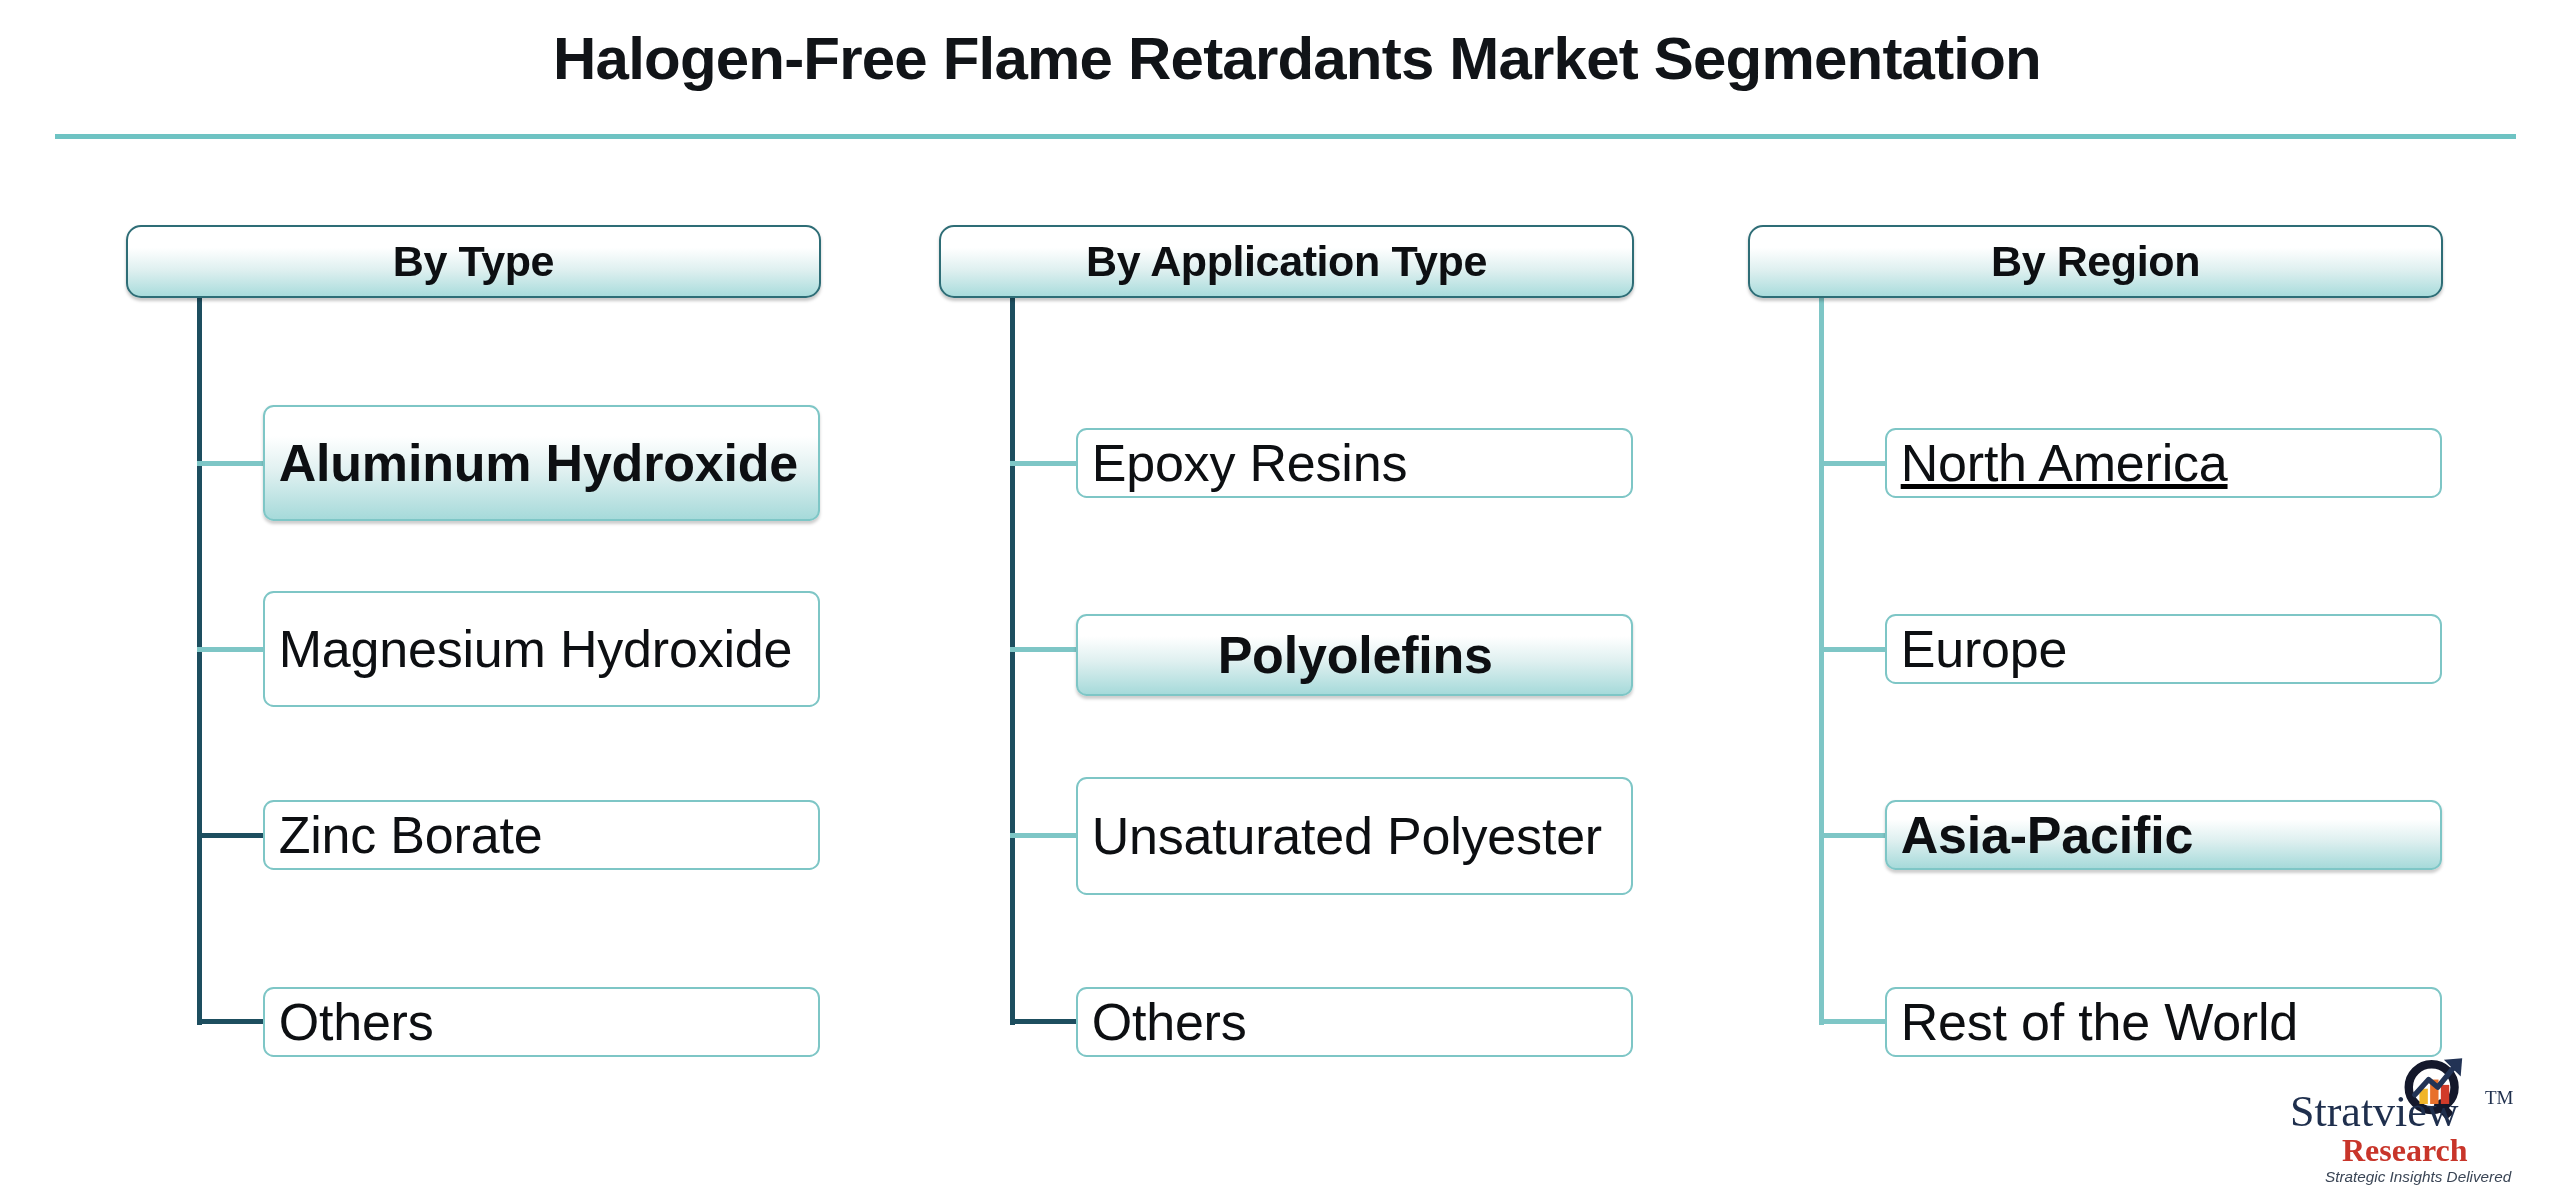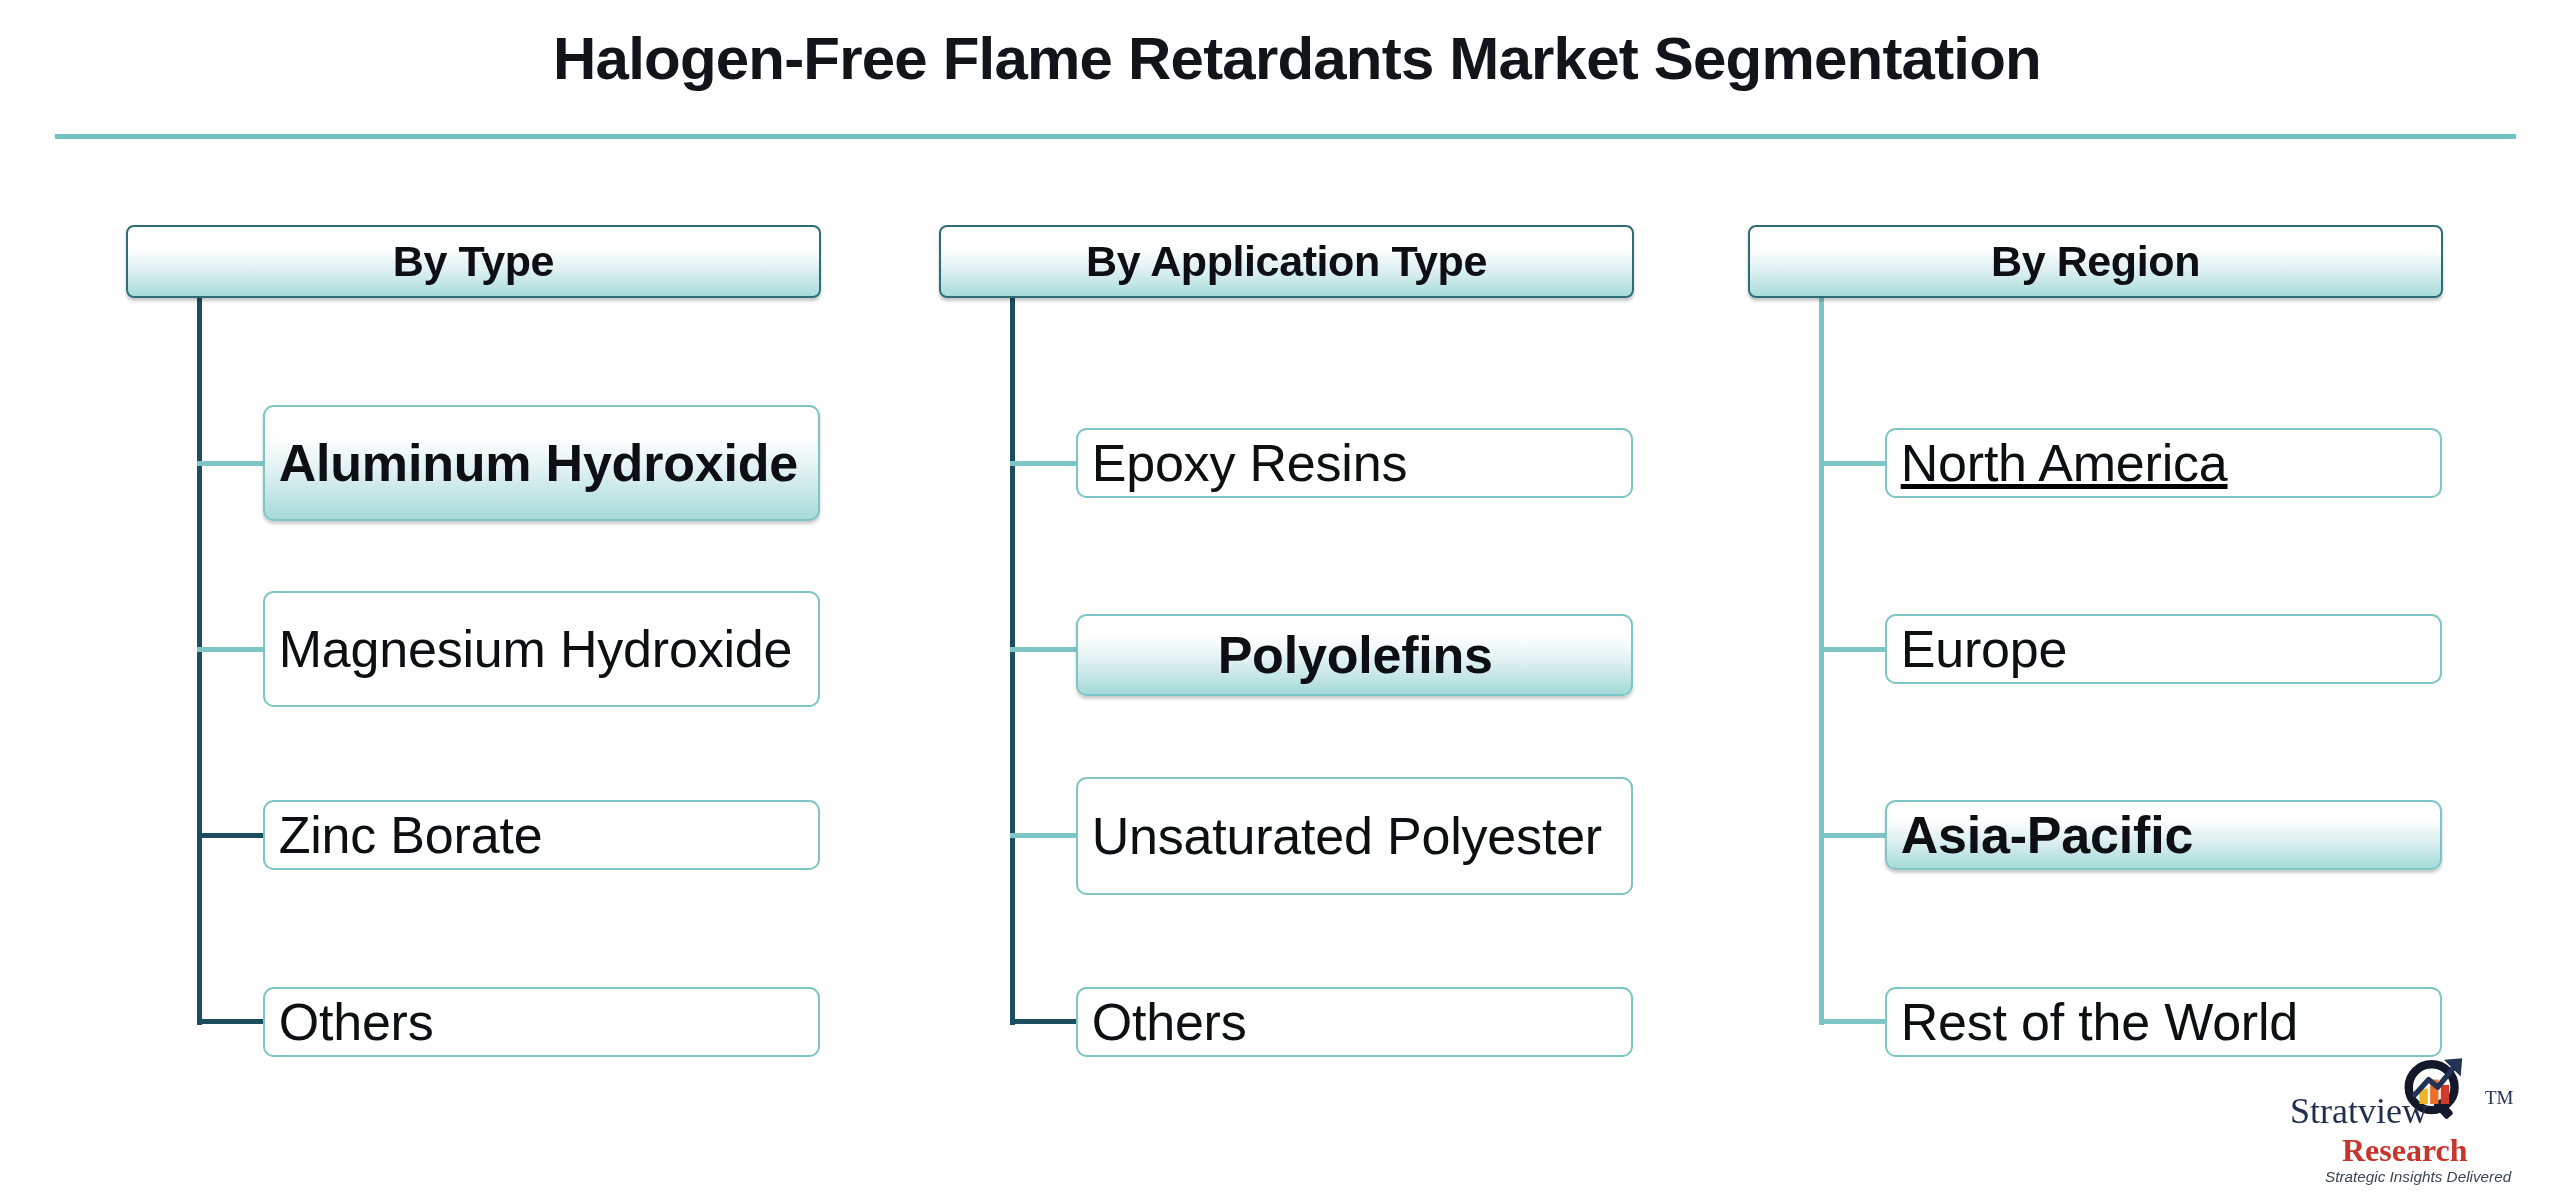--- a/index.html
+++ b/index.html
@@ -33,21 +33,21 @@
   .column{position:absolute;top:225px;}
   #col-0{left:126px;width:695px;}
   #col-1{left:939px;width:695px;}
   #col-2{left:1748px;width:695px;}
 
   .col-header{
     position:relative;
     width:695px;height:73px;
     box-sizing:border-box;
     border:2.3px solid #2e6d76;
-    border-radius:8px;
+    border-radius:15px;
     background:linear-gradient(180deg,#ffffff 0%,#ffffff 30%,#dff0f0 62%,#a9dcdc 100%);
     display:flex;align-items:center;justify-content:center;
     box-shadow:0 2.3px 3.1px rgba(0,0,0,.22);
     z-index:3;
   }
   .col-header-label{
     font-size:43px;font-weight:bold;color:#0d0f12;
     letter-spacing:-0.4px;white-space:nowrap;
     font-family:"Liberation Sans", sans-serif;
   }
@@ -104,21 +104,21 @@
   
   #logo{
     position:absolute;
     left:2290px;top:1052px;
     width:275px;height:137px;
   }
   #logo-mark{position:absolute;left:105px;top:-3.1px;width:84px;height:84px;}
   #logo-stratview{
     position:absolute;left:0px;top:35px;width:275px;
     font-family:"Liberation Serif", serif;
-    font-size:36px;color:#1f2f4d;letter-spacing:0px;
+    font-size:44px;color:#1f2f4d;letter-spacing:0px;
     text-align:left;line-height:49px;white-space:nowrap;
   }
   #logo-tm{
     position:absolute;left:195px;top:35px;
     font-family:"Liberation Serif", serif;
     font-size:19px;color:#1f2f4d;
   }
   #logo-research{
     position:absolute;left:52px;top:81px;width:223px;
     font-family:"Liberation Serif", serif;

